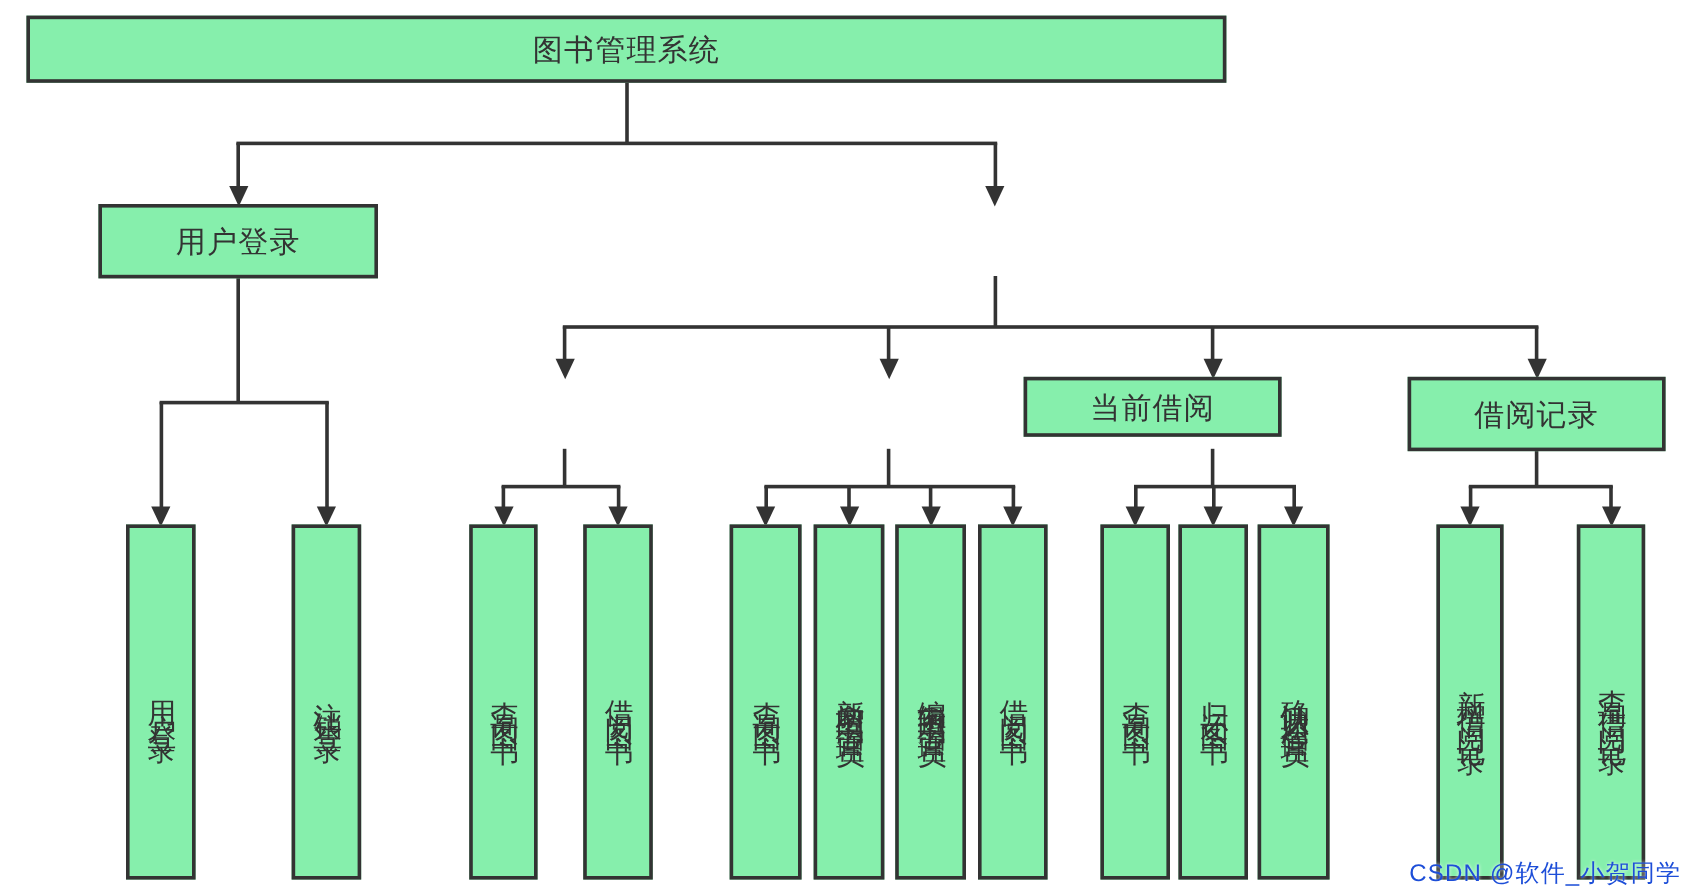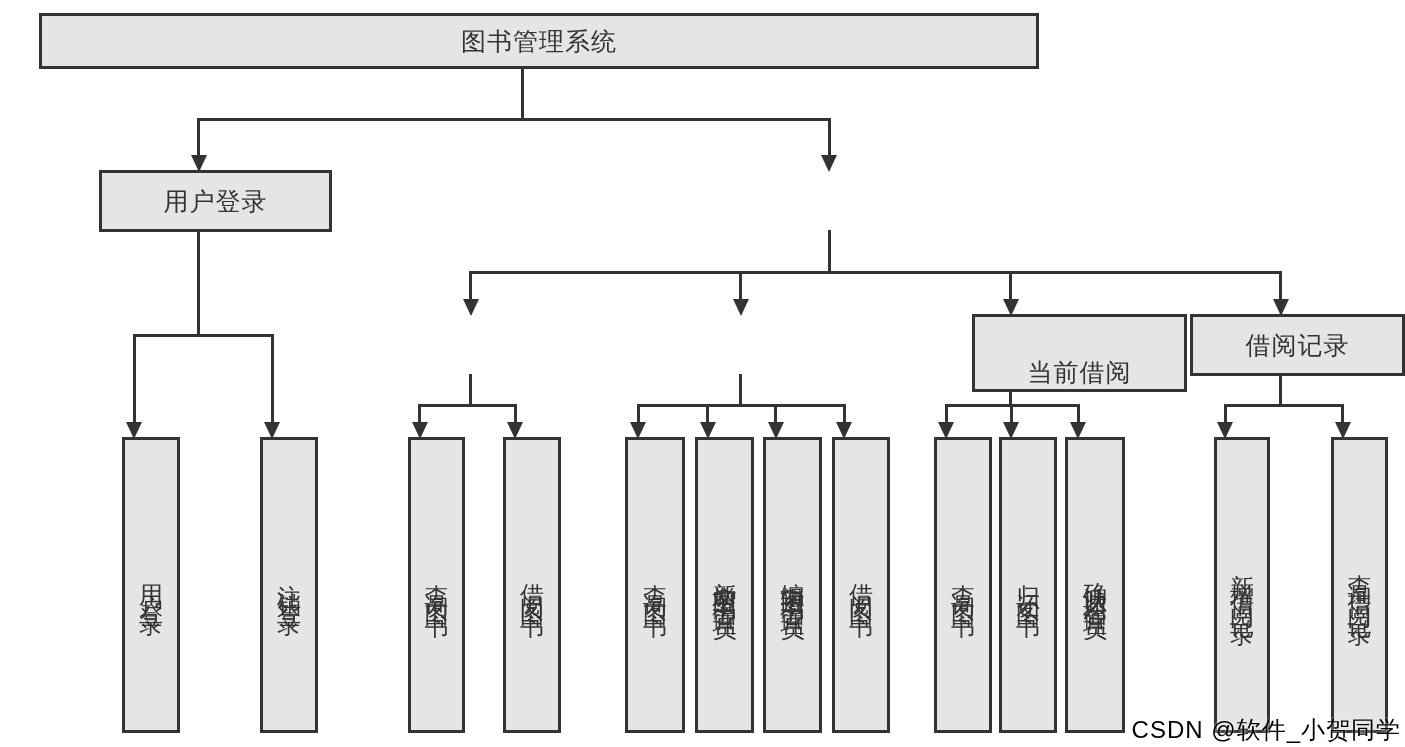--- a/index.html
+++ b/index.html
@@ -4,39 +4,39 @@
 <title>图书管理系统</title>
 <style>
   html,body { margin:0; padding:0; background:#ffffff; }
   #stage {
     position:relative; width:1405px; height:747px; background:#ffffff;
     overflow:hidden; font-family:"Liberation Sans", sans-serif;
     --line:#333333; --text:#333333;
   }
   .node {
     position:absolute; box-sizing:border-box; border:3px solid var(--line);
-    background:#e5e5e5; color:var(--text);
-    display:flex; align-items:center; justify-content:center;margin-left:17px;
+    background:#86efac; color:var(--text);
+    display:flex; align-items:center; justify-content:center;
   }
   .node.h { font-size:25px; letter-spacing:1px; white-space:nowrap; }
   .node.v { font-size:24px; }
   .node.v .lbl {
     writing-mode:vertical-rl; text-orientation:mixed;
     letter-spacing:10px; line-height:1; max-height:100%;
   }
   .node.v.long .lbl { letter-spacing:5px; }
   .line { position:absolute; background:var(--line); }
   .arrowhead {
     position:absolute; width:0; height:0;
     border-left:8px solid transparent; border-right:8px solid transparent;
     border-top:17px solid var(--line);
   }
   .watermark {
     position:absolute; top:714px; right:4px; z-index:6;
-    font-size:24px; color:#000000; letter-spacing:1px;
+    font-size:20px; color:#1d4ed8; letter-spacing:1px;
     text-shadow:0 0 3px rgba(255,255,255,0.9);
   }
 </style>
 </head>
 <body>
 
 <div id="stage" style="--line: #333333; --text: #333333;">
   <div class="watermark">CSDN @软件_小贺同学</div>
 <div class="line" style="left: 520.5px; top: 67px; width: 3px; height: 52px;"></div>
     <div class="line" style="left: 197px; top: 117.5px; width: 633.5px; height: 3px;"></div>
@@ -89,21 +89,21 @@
     <div class="line" style="left: 1223.5px; top: 405px; width: 3px; height: 20px;"></div>
     <div class="arrowhead" style="left: 1217px; top: 422px;"></div>
     <div class="line" style="left: 1341px; top: 405px; width: 3px; height: 20px;"></div>
     <div class="arrowhead" style="left: 1334.5px; top: 422px;"></div>
     <div class="node h" style="left: 22px; top: 13px; width: 1000px; height: 56px;">
       <span class="lbl">图书管理系统</span>
     </div>
     <div class="node h" style="left: 82px; top: 170px; width: 233px; height: 62px;">
       <span class="lbl">用户登录</span>
     </div>
-    <div class="node h" style="left: 955px; top: 314px; width: 215px; height: 78px; align-items: flex-end;">
+    <div class="node h" style="left: 853px; top: 314px; width: 215px; height: 50px;">
       <span class="lbl">当前借阅</span>
     </div>
     <div class="node h" style="left: 1173px; top: 314px; width: 215px; height: 62px;">
       <span class="lbl">借阅记录</span>
     </div>
     <div class="node v" style="left: 105px; top: 437px; width: 58px; height: 296px;">
       <span class="lbl">用户登录</span>
     </div>
     <div class="node v" style="left: 243px; top: 437px; width: 58px; height: 296px;">
       <span class="lbl">注销登录</span>

